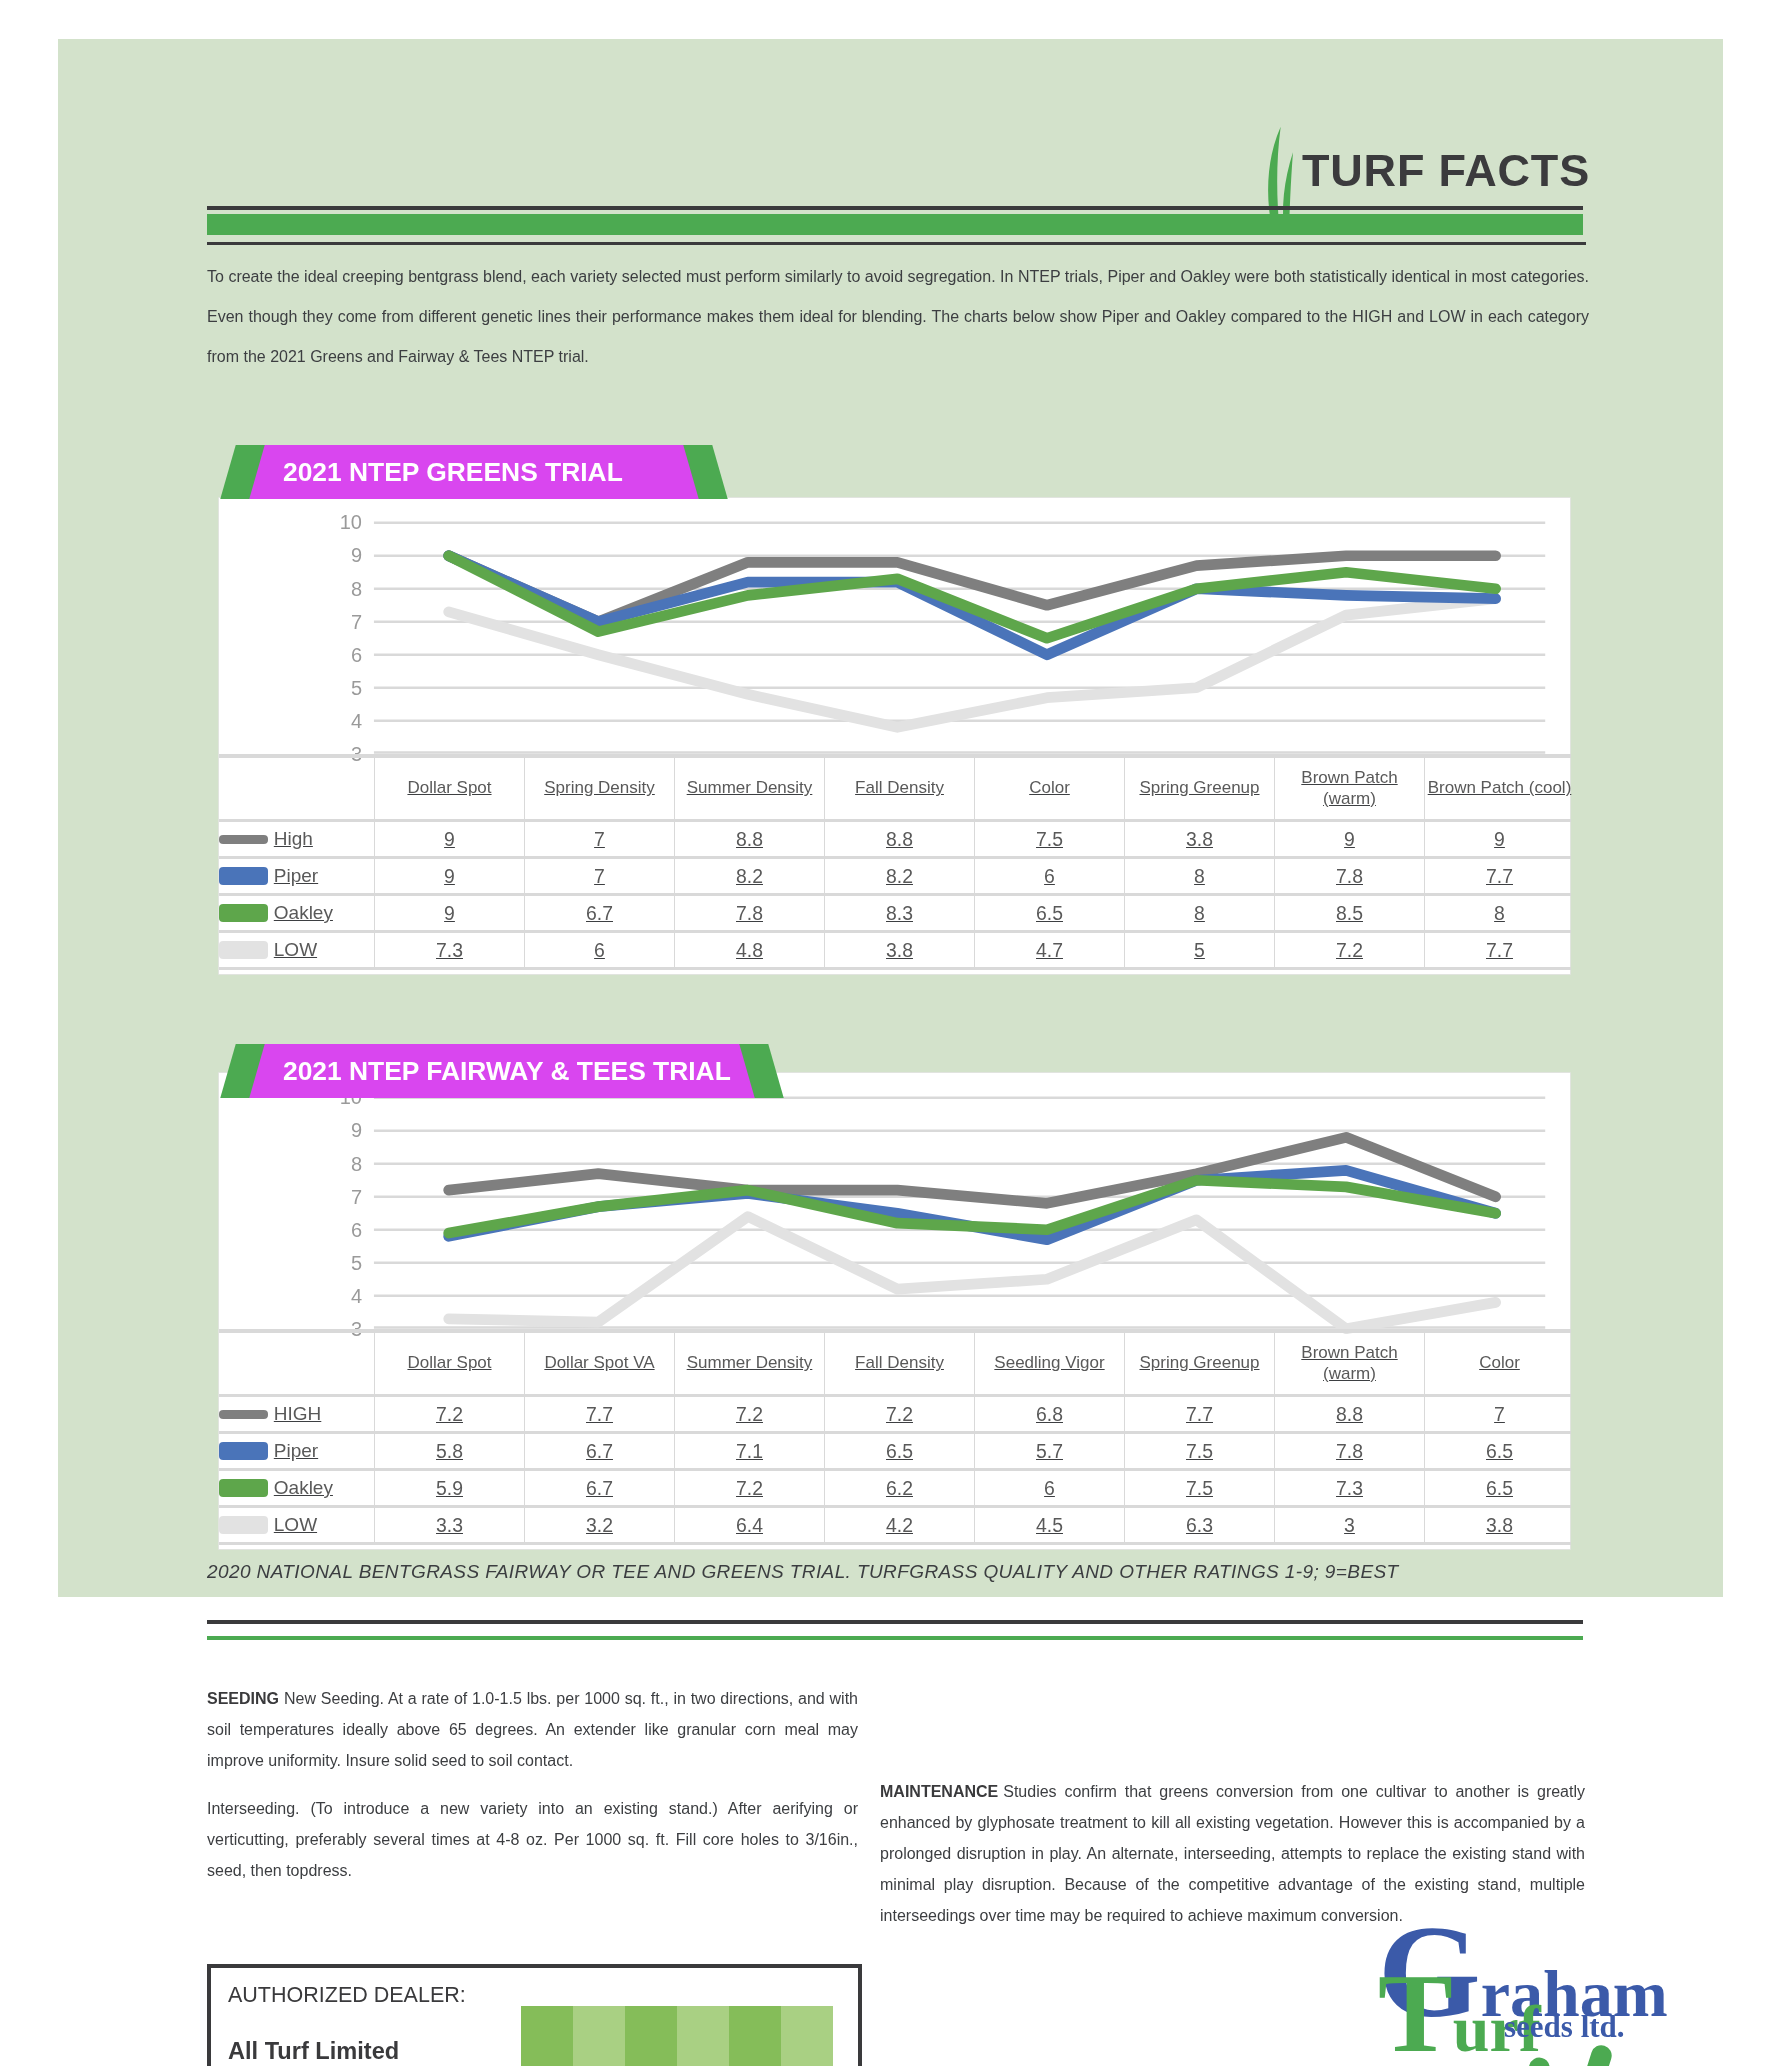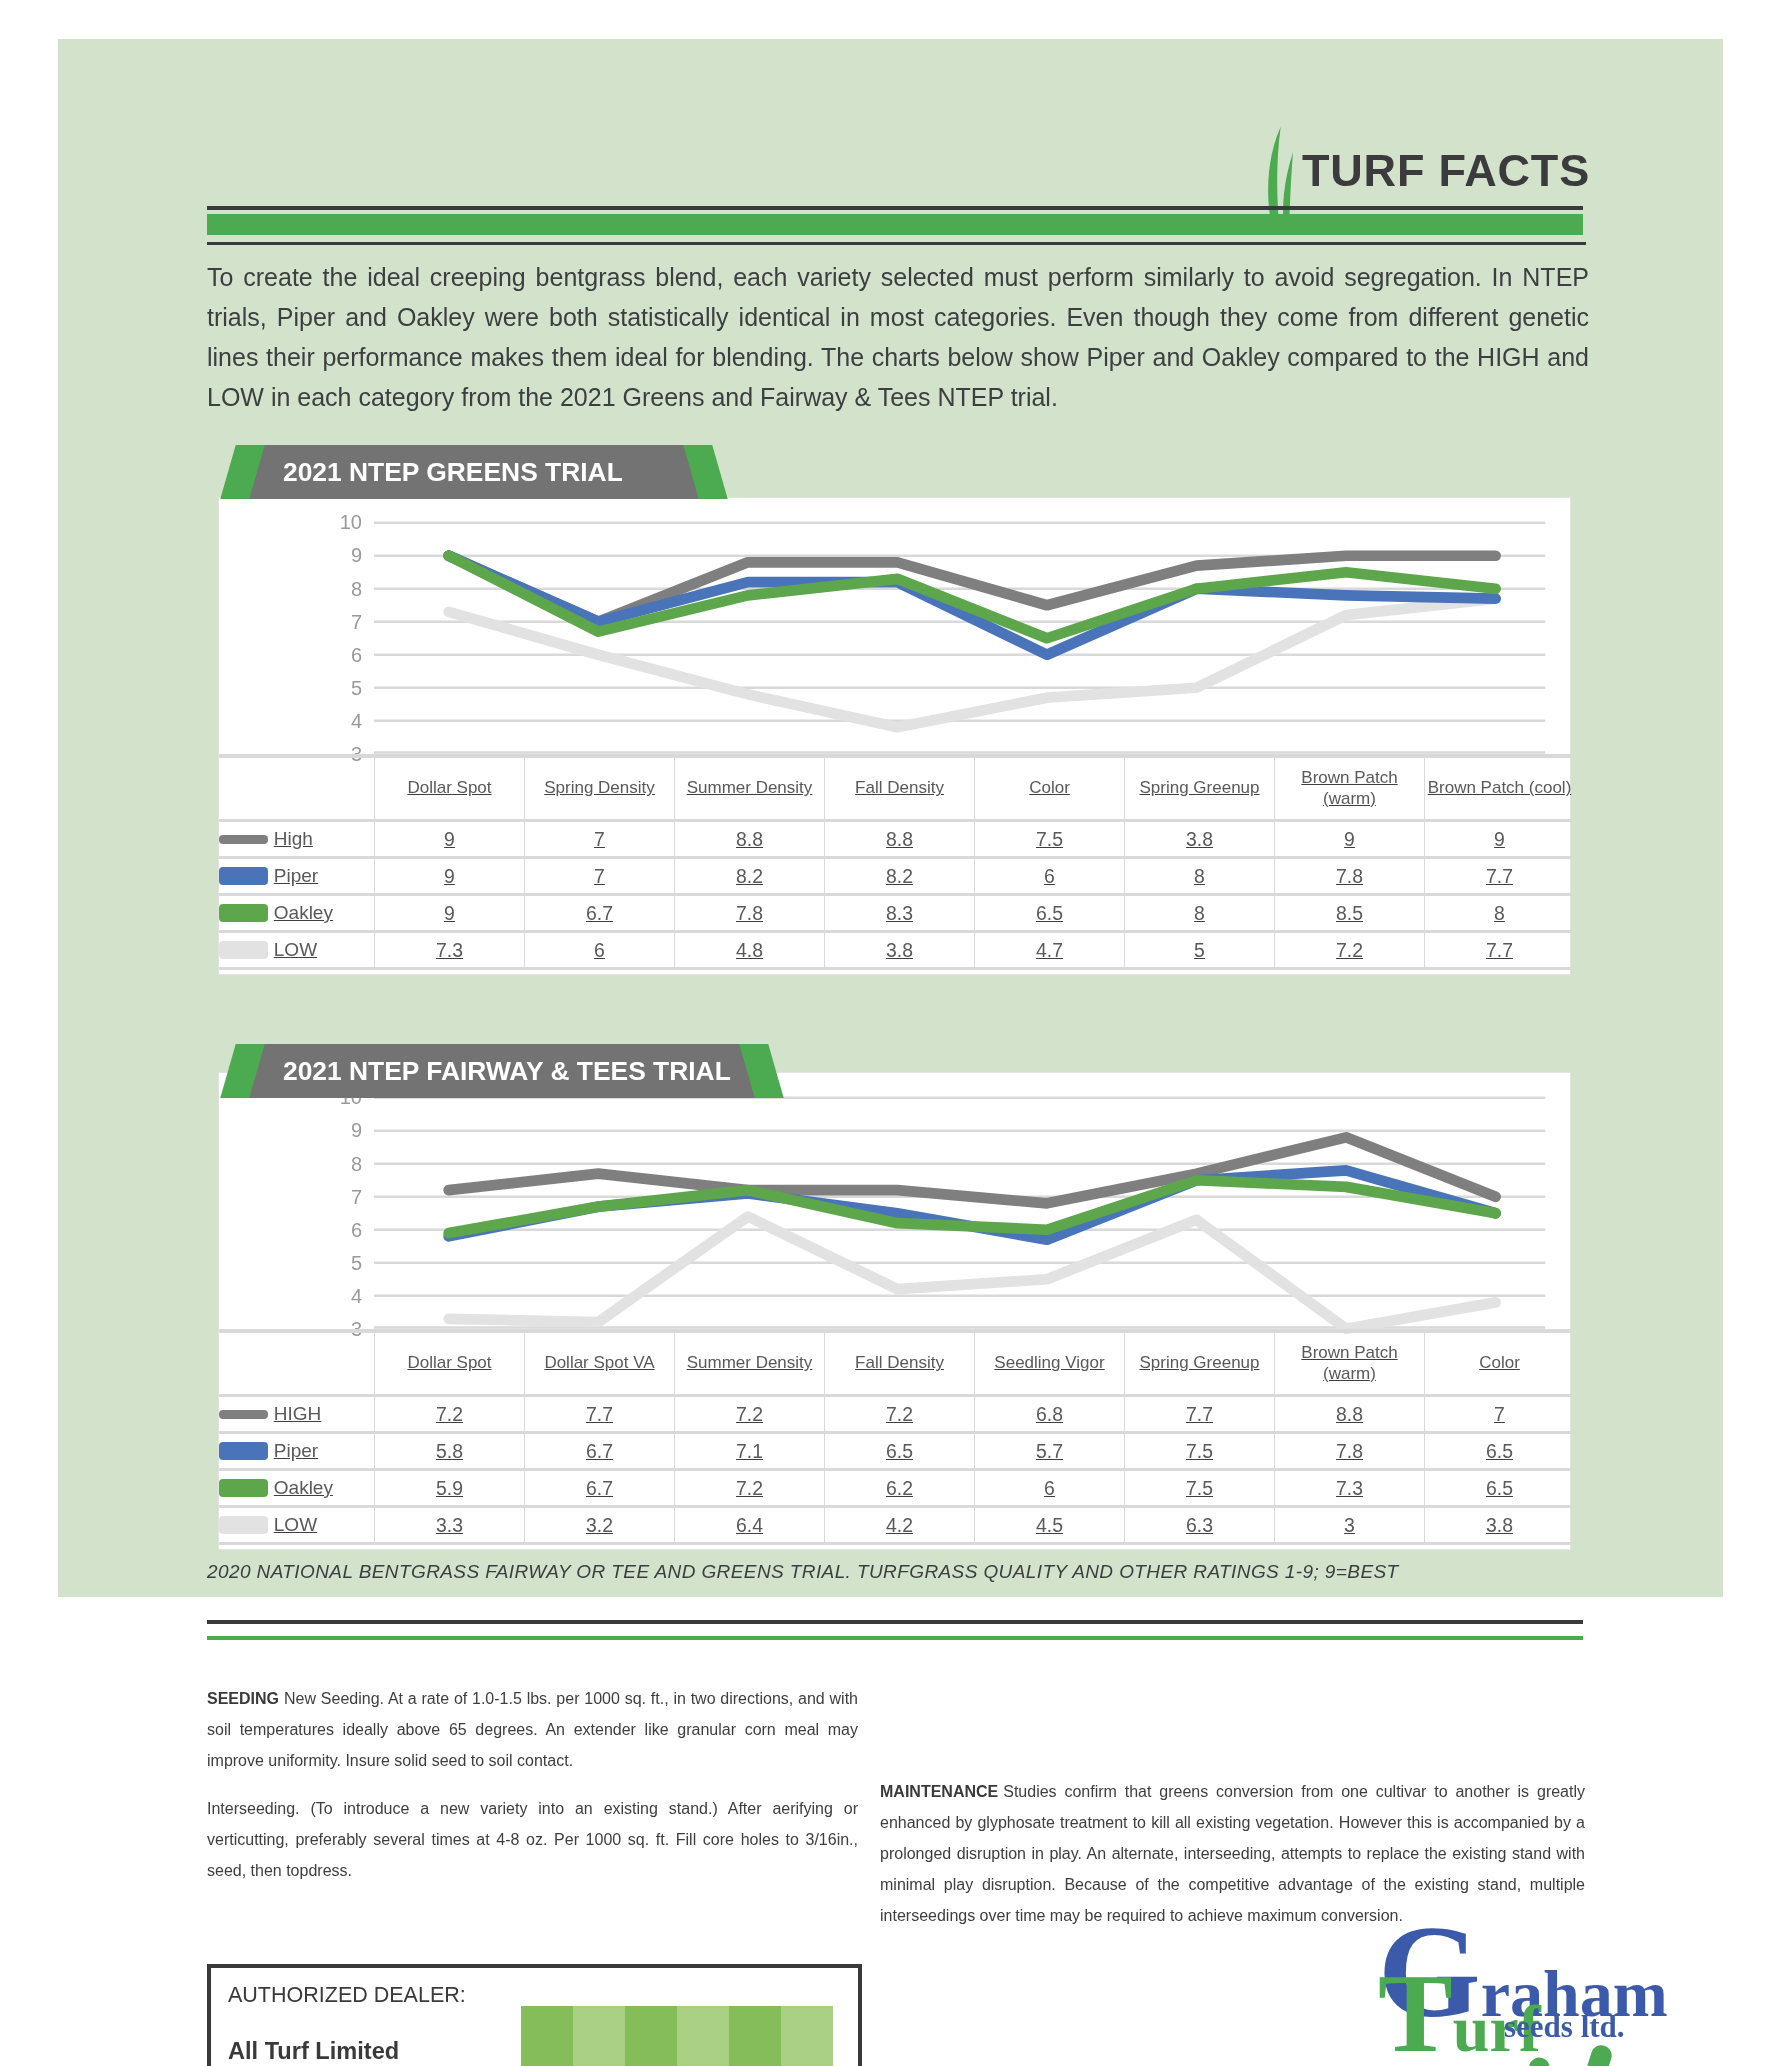--- a/index.html
+++ b/index.html
@@ -11,25 +11,25 @@
   
   #panel{left:58px;top:39px;width:1665px;height:1558px;background:#d3e2cb;}
 
   
   #brand-text{left:1302px;top:145px;width:264px;font-size:45px;font-weight:bold;
               color:#3b3b3d;letter-spacing:0.8px;white-space:nowrap;}
   #rule-dark-1{left:207px;top:206px;width:1376px;height:3.7px;background:#3a3a3c;}
   #rule-green{left:207px;top:214px;width:1376px;height:20.7px;background:#4caa51;}
   #rule-dark-2{left:207px;top:242px;width:1379px;height:3.3px;background:#3a3a3c;}
 
-  #intro{left:207px;top:257px;width:1382px;font-size:25px;line-height:40px;
+  #intro{left:207px;top:257px;width:1382px;font-size:16px;line-height:40px;
          text-align:justify;color:#3c3e41;}
 
   
-  .ribbon{height:54px;background:#737373;color:#ffffff;font-weight:bold;font-size:26.4px;
+  .ribbon{height:54px;background:#d946ef;color:#ffffff;font-weight:bold;font-size:26.4px;
           line-height:54px;padding-left:39px;white-space:nowrap;z-index:3;}
   .ribbon::before{content:'';position:absolute;left:-15.7px;top:0;width:29px;height:100%;
           background:#4caa51;transform:skewX(-16deg);z-index:-1;}
   .ribbon::after{content:'';position:absolute;right:-15.7px;top:0;width:29px;height:100%;
           background:#4caa51;transform:skewX(16deg);z-index:-1;}
   #ribbon-1{left:244px;top:445px;width:421px;}
   #ribbon-2{left:244px;top:1020px;width:477px;margin-top:24px;}
 
   
   .card{width:1351px;height:476px;background:#ffffff;box-shadow:0 0 0 0.8px #e4e4e4;}

